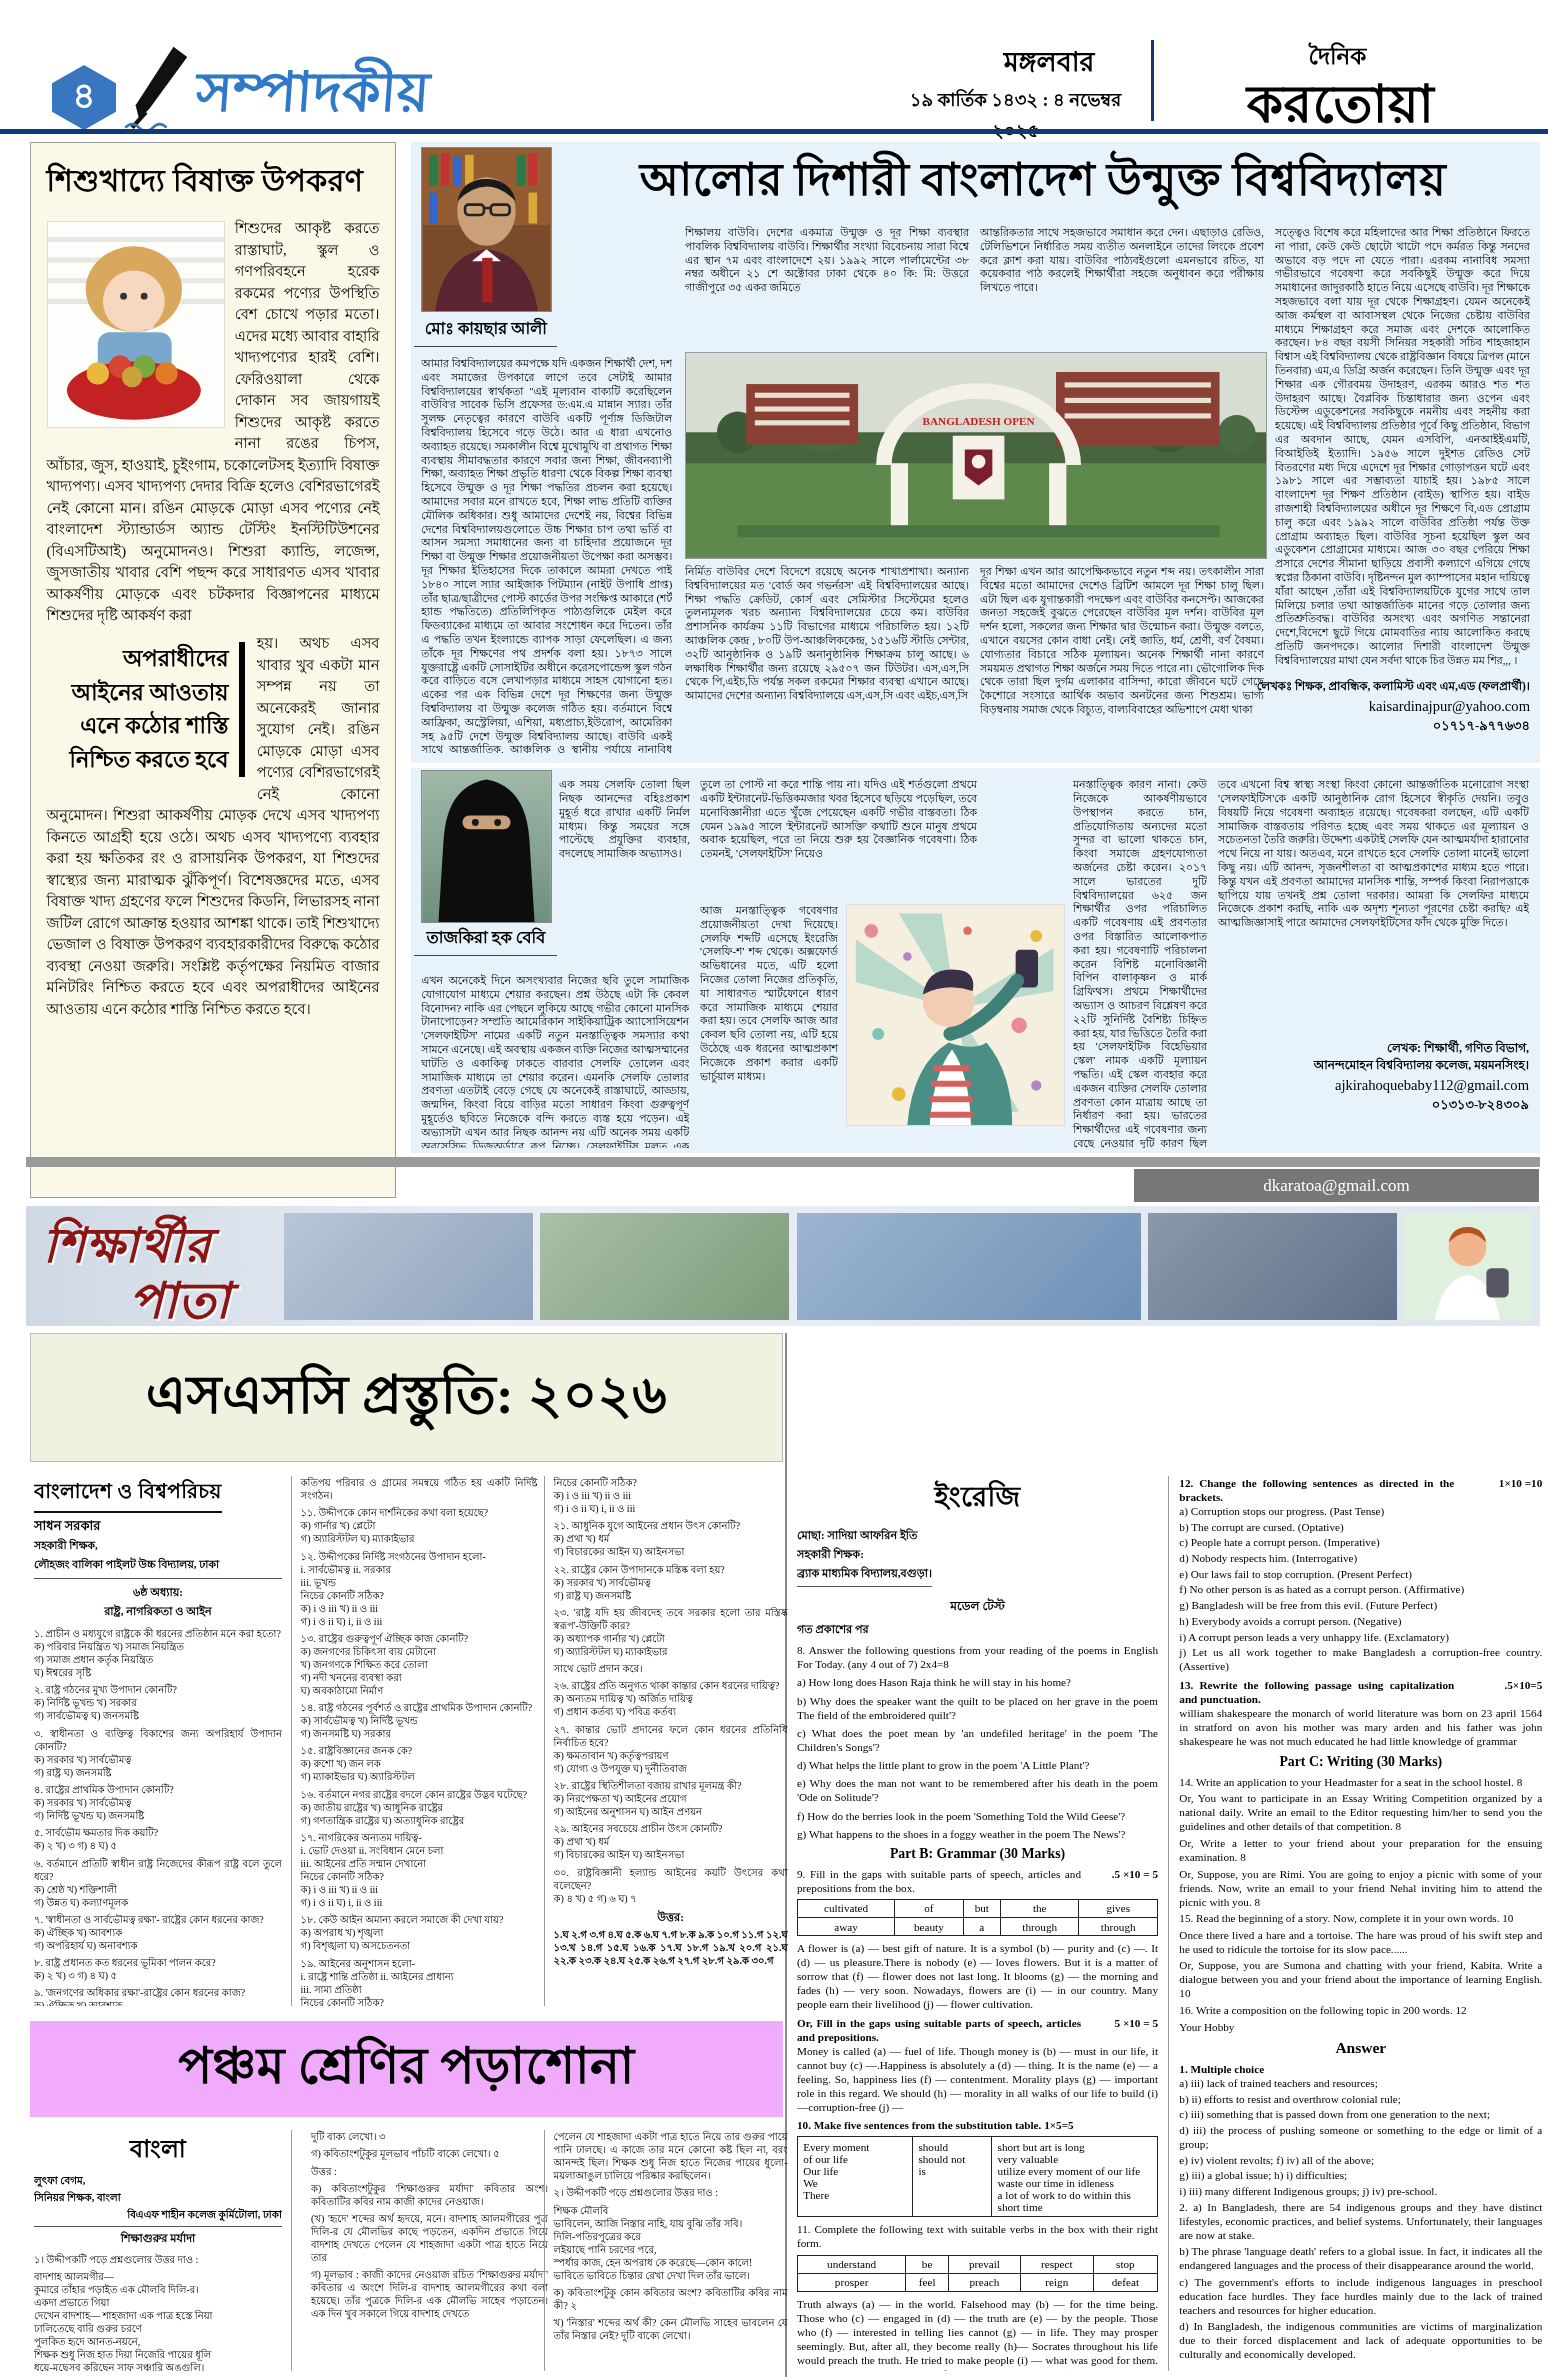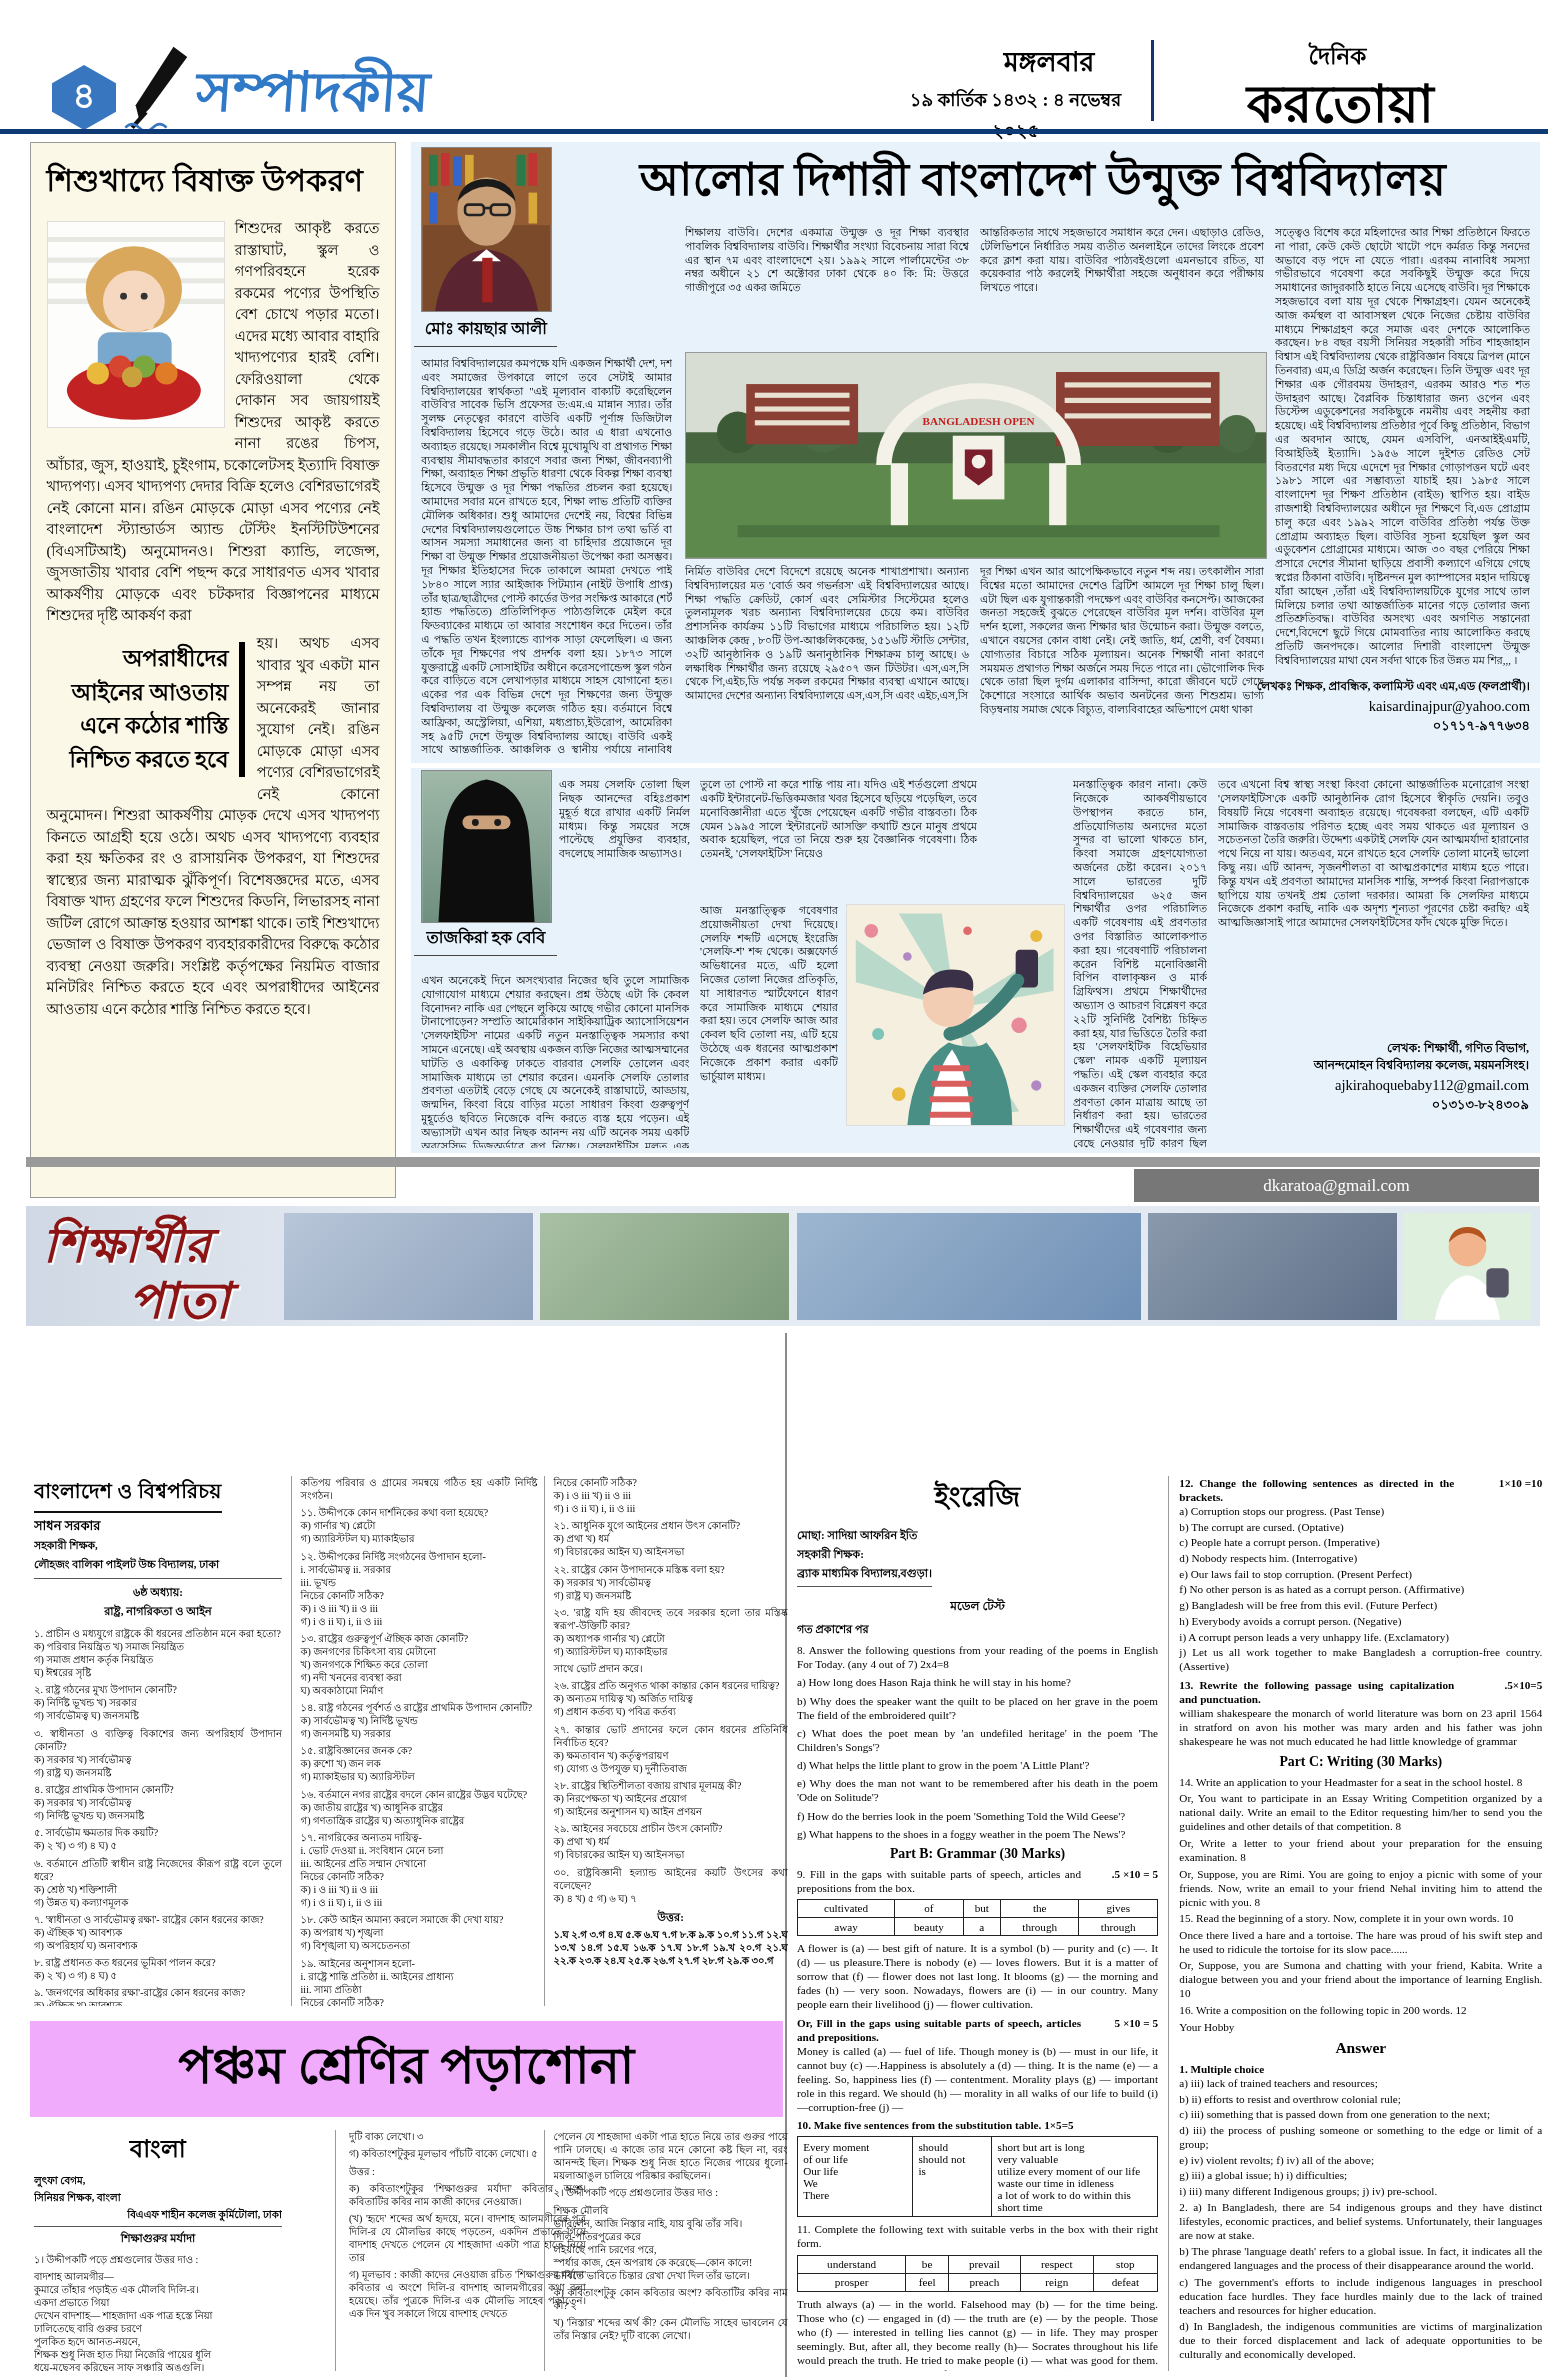--- a/index.html
+++ b/index.html
@@ -229,20 +229,23 @@
         <circle cx="74" cy="40" r="22" fill="#f2b48c"></circle>
         <path d="M52,34 q22,-22 44,0 q-4,-18 -22,-18 q-18,0 -22,18" fill="#b5541f"></path>
         <path d="M36,124 q8,-46 38,-52 q30,6 38,52 z" fill="#fff"></path>
         <rect x="96" y="64" width="26" height="34" rx="6" fill="#556"></rect>
       </svg>
     </div>
   </div>
 
   <div class="abs" style="left:785px;top:1333px;width:1.7px;height:1044px;background:#8a8a8a;"></div>
 
+  <div class="abs secthead" style="left:30px;top:1333px;width:753px;height:129px;background:#f0f1df;border:0.9px solid #bbb;box-sizing:border-box;">
+    <span class="bn-head" style="font-size:53px;">এসএসসি প্রস্তুতি: ২০২৬</span>
+  </div>
 
   <div class="abs clip" style="left:34px;top:1476px;width:248px;height:530px;">
     <div class="bn-head" style="font-size:20px;border-bottom:2.6px solid #111;display:inline-block;padding-bottom:1.7px;margin-bottom:3.4px;">বাংলাদেশ ও বিশ্বপরিচয়</div>
     <div class="b" style="font-size:13px;">সাধন সরকার</div>
     <div class="b" style="font-size:10.8px;">সহকারী শিক্ষক,</div>
     <div class="b" style="font-size:10.8px;border-bottom:1.7px solid #555;padding-bottom:2.6px;margin-bottom:5.2px;">লৌহজং বালিকা পাইলট উচ্চ বিদ্যালয়, ঢাকা</div>
     <div class="b center" style="font-size:11.2px;">৬ষ্ঠ অধ্যায়:</div>
     <div class="b center" style="font-size:11.2px;margin-bottom:5.2px;">রাষ্ট্র, নাগরিকতা ও আইন</div>
     <div class="t11">
         <p class="q">১.  প্রাচীন ও মধ্যযুগে রাষ্ট্রকে কী ধরনের প্রতিষ্ঠান মনে করা হতো?
@@ -510,21 +513,21 @@
 কুমারে তাঁহার পড়াইত এক মৌলবি দিলি-র।
 একদা প্রভাতে গিয়া
 দেখেন বাদশাহ— শাহজাদা এক পাত্র হস্তে নিয়া
 ঢালিতেছে বারি গুরুর চরণে
 পুলকিত হৃদে আনত-নয়নে,
 শিক্ষক শুধু নিজ হাত দিয়া নিজেরি পায়ের ধূলি
 ধুয়ে-মুছেসব করিছেন সাফ সঞ্চারি অঙ্গুলি।</p>
       </div>
   </div>
 
-  <div class="abs clip colrule" style="left:291px;top:2130px;width:237px;height:241px;padding-left:13px;margin-left:44px;">
+  <div class="abs clip colrule" style="left:291px;top:2130px;width:237px;height:241px;padding-left:19px;">
     <div class="t11">
         <p class="q">দুটি বাক্য লেখো।   ৩</p>
         <p class="q">গ) কবিতাংশটুকুর মূলভাব পাঁচটি বাক্যে লেখো।   ৫</p>
         <p class="q">উত্তর :</p>
         <p class="q">ক) কবিতাংশটুকুর 'শিক্ষাগুরুর মর্যাদা' কবিতার অংশ। কবিতাটির কবির নাম কাজী কাদের নেওয়াজ।</p>
         <p class="q">(খ) 'হৃদে' শব্দের অর্থ হৃদয়ে, মনে। বাদশাহ আলমগীরের পুত্র দিলি-র যে মৌলভির কাছে পড়তেন, একদিন প্রভাতে গিয়ে বাদশাহ দেখতে পেলেন যে শাহজাদা একটা পাত্র হাতে নিয়ে তার</p>
         <p class="q">গ) মূলভাব : কাজী কাদের নেওয়াজ রচিত 'শিক্ষাগুরুর মর্যাদা' কবিতার এ অংশে দিলি-র বাদশাহ আলমগীরের কথা বলা হয়েছে। তাঁর পুত্রকে দিলি-র এক মৌলভি সাহেব পড়াতেন। এক দিন খুব সকালে গিয়ে বাদশাহ দেখতে</p>
       </div>
   </div>
 

